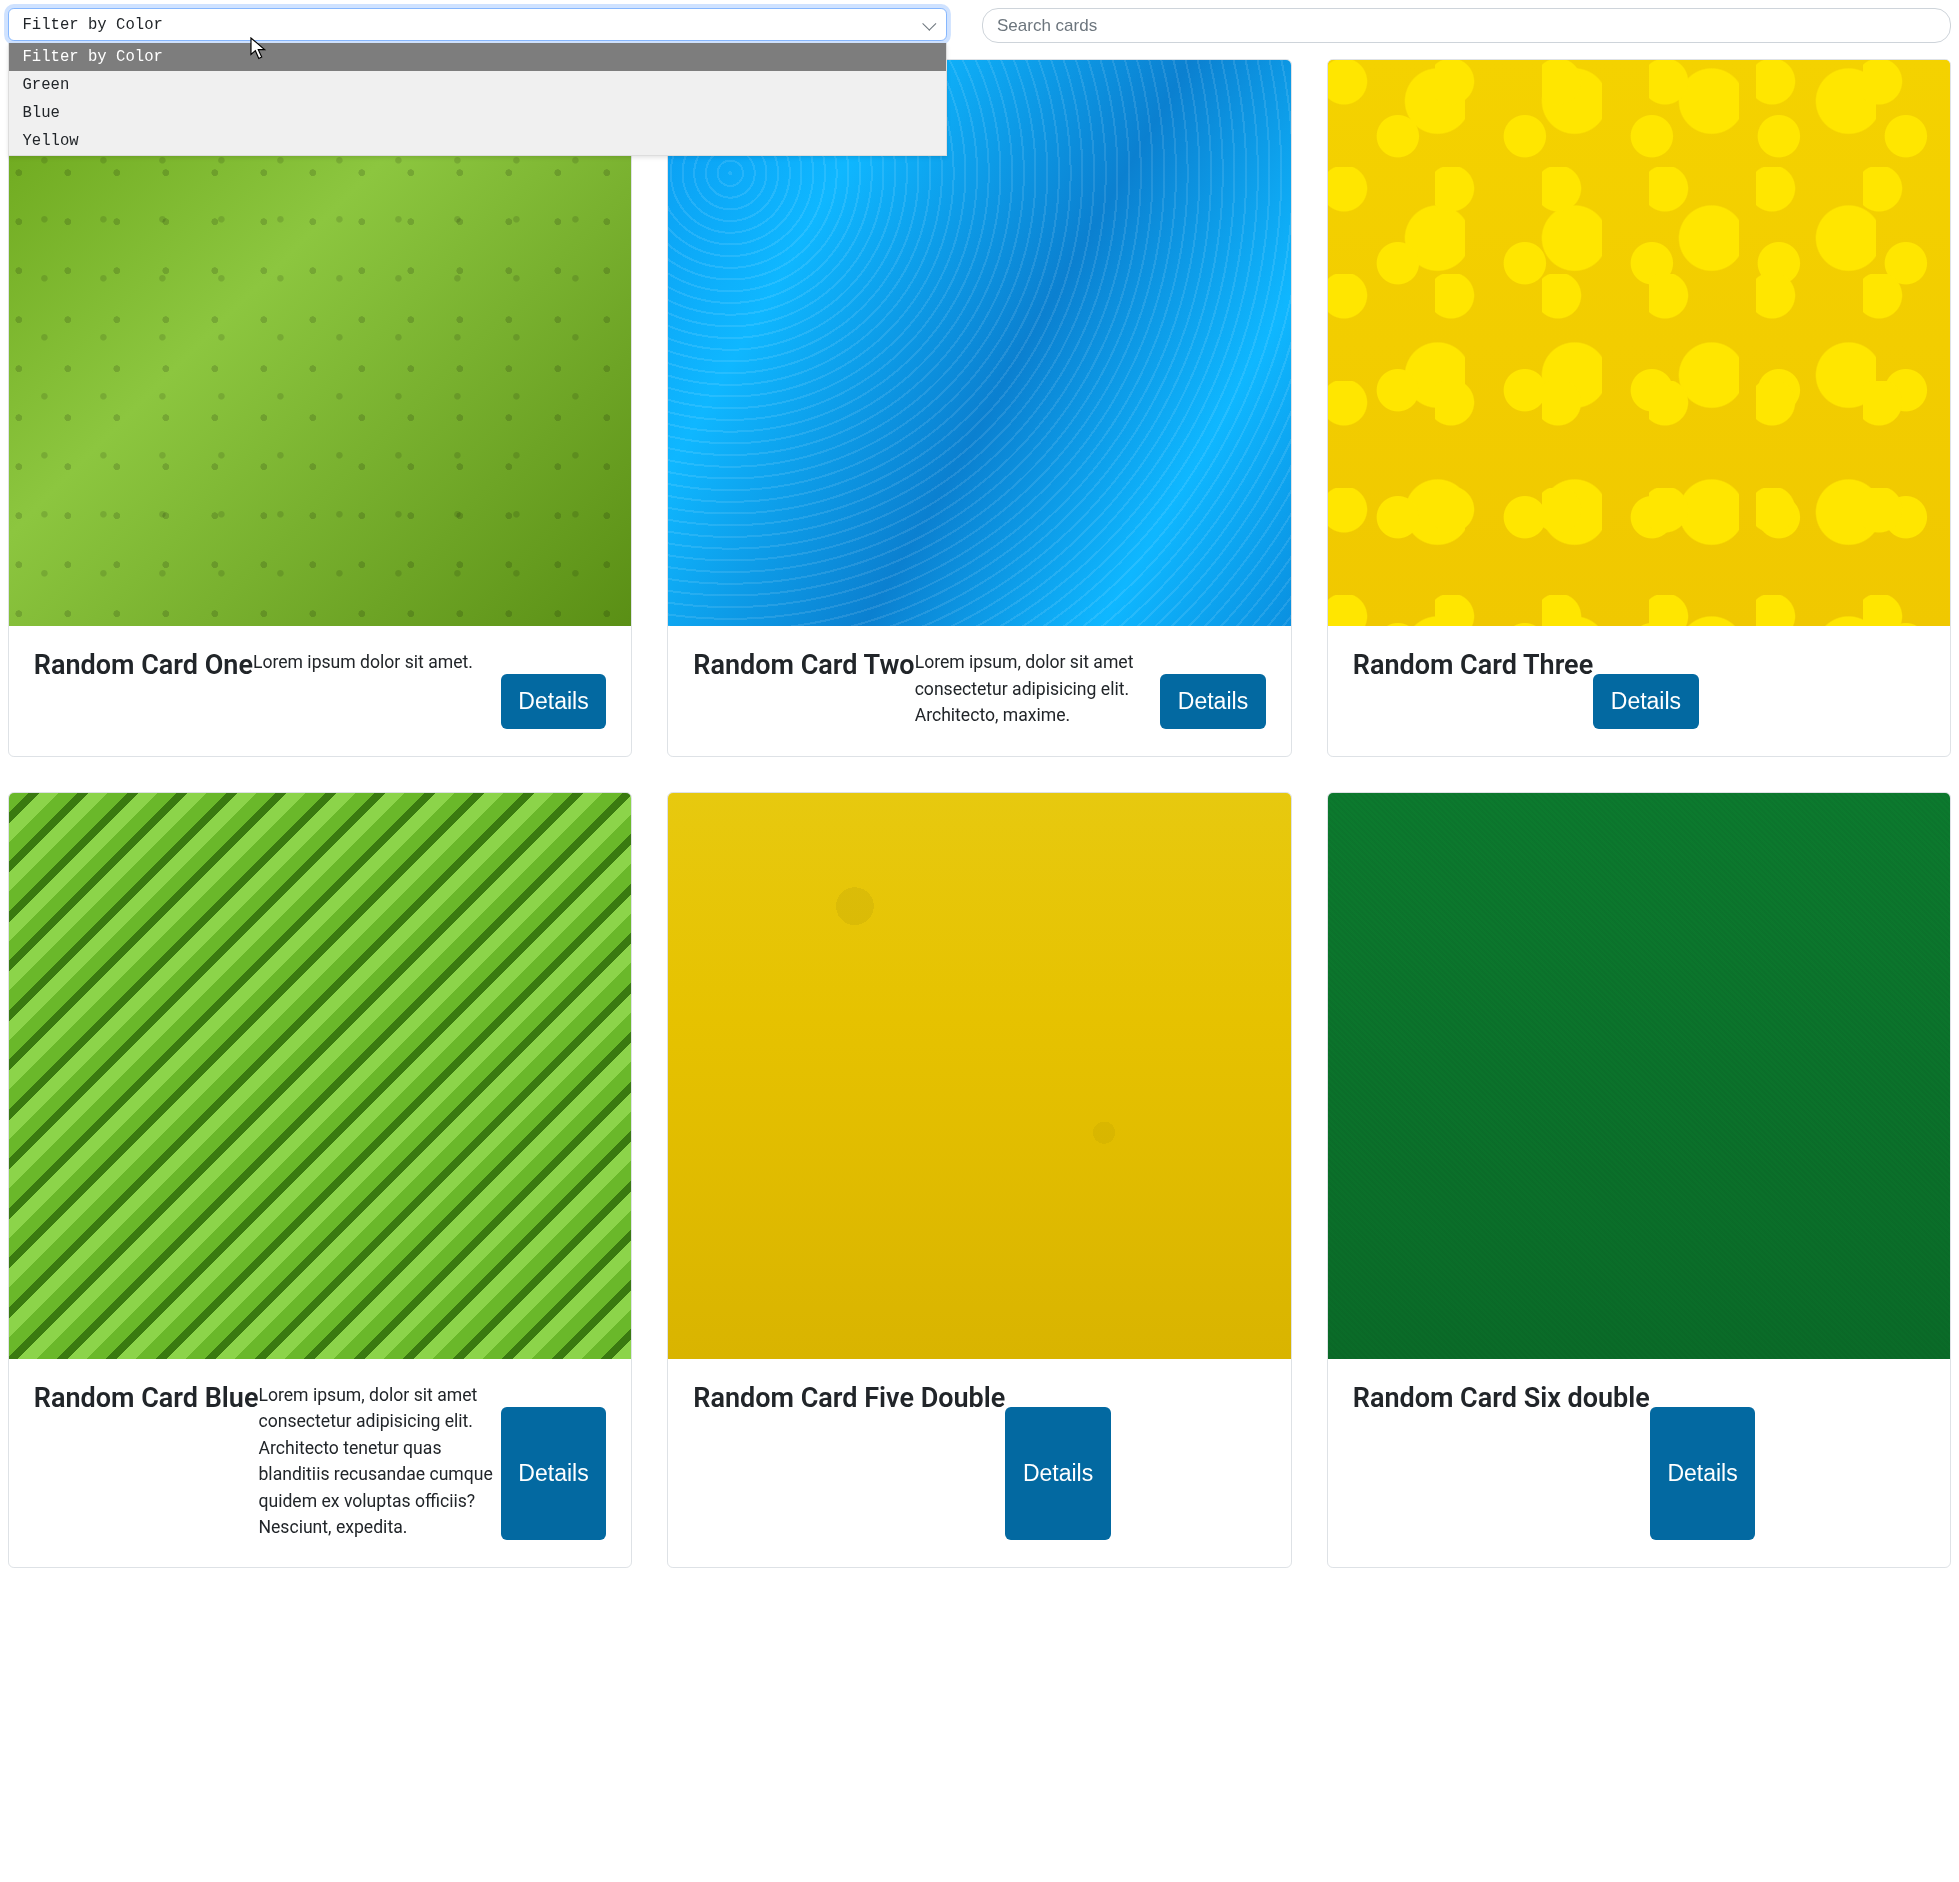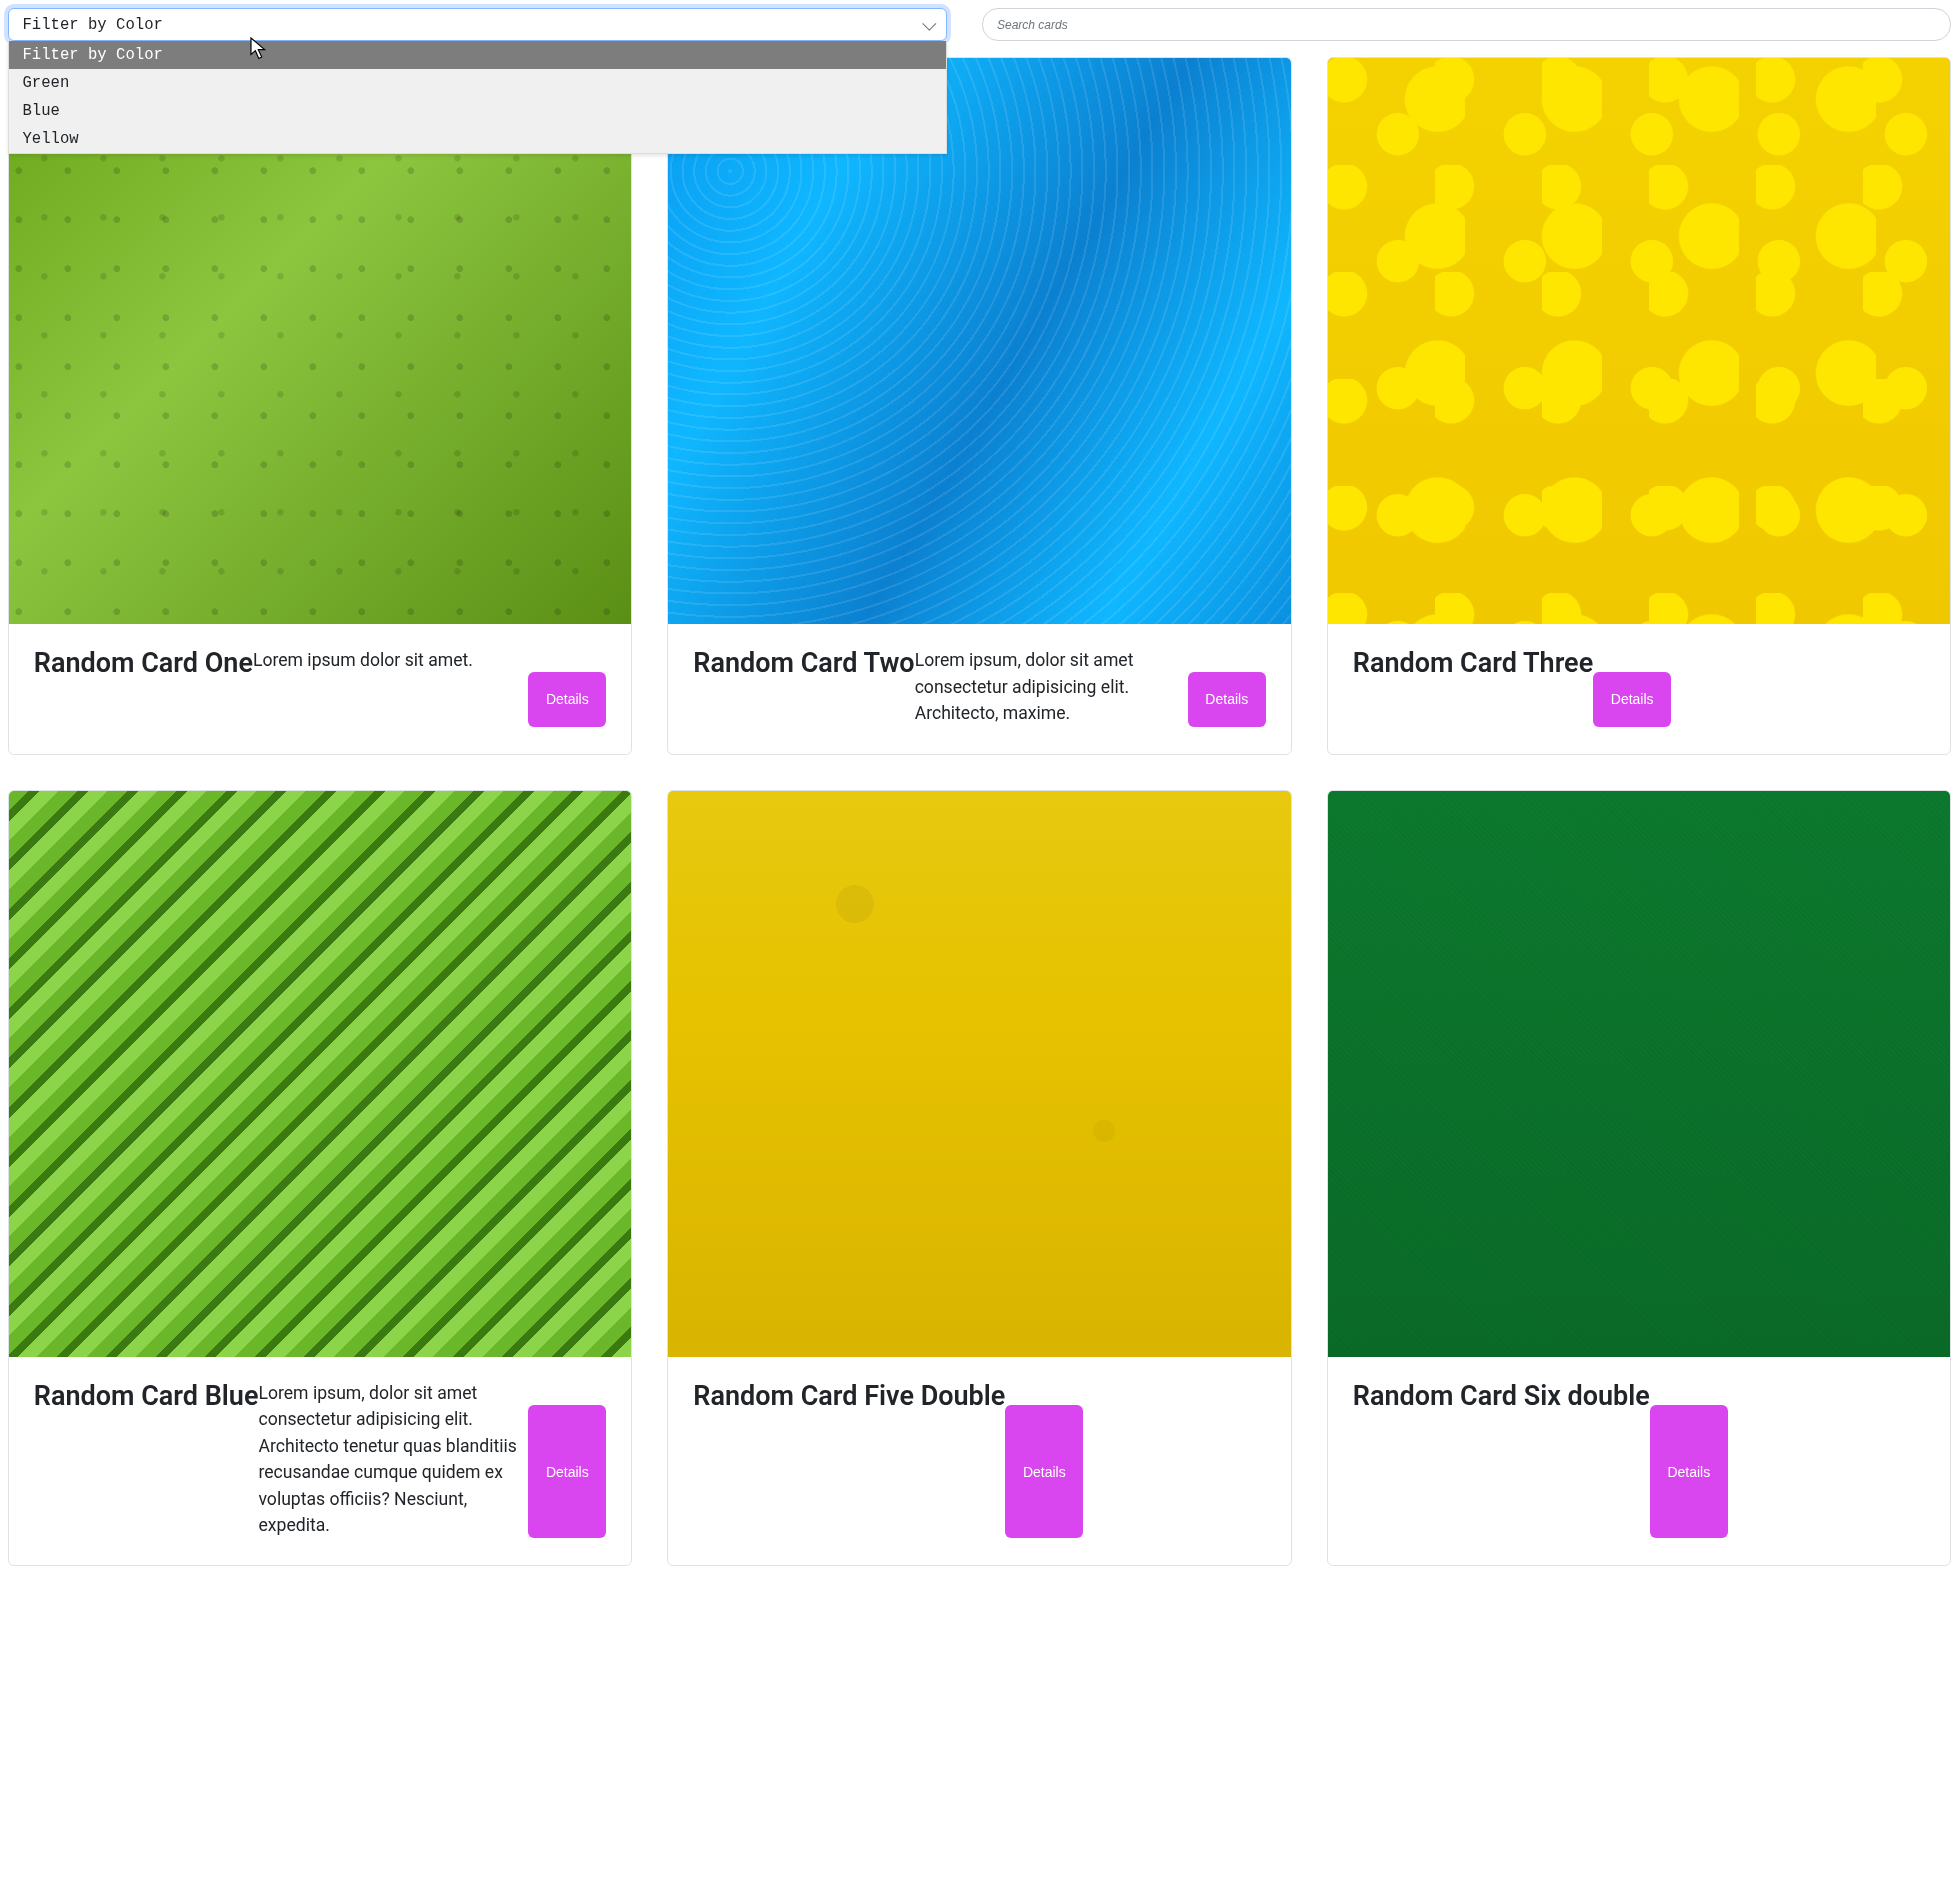--- a/index.html
+++ b/index.html
@@ -60,23 +60,22 @@
     }
     .dropdown-item.selected {
       background: #7d7d7d;
       color: #fff;
     }
     .search-input {
       flex: 1;
       border: 1px solid #ced4da;
       border-radius: 16px;
       padding: 6.8px 13.7px;
-      font-size: 12px;
-      color: #212529;
-      font-style: italic;
+      font-size: 17px;
+      color: #212529;
     }
     .search-input::placeholder { color: #6c757d; }
     .grid {
       display: grid;
       grid-template-columns: repeat(3, 1fr);
       gap: 35px;
     }
     .card {
       border: 1px solid #dee2e6;
       border-radius: 5.9px;
@@ -143,26 +142,26 @@
       line-height: 1.5;
       color: #212529;
       flex: 1;
     }
     .card-footer {
       display: flex;
       justify-content: flex-end;
       margin-top: 25px;
     }
     .details-btn {
-      background: #d946ef;
+      background: #0369a1;
       color: #fff;
       border: none;
       border-radius: 5.9px;
       padding: 9.8px 17.6px;
-      font-size: 14px;
+      font-size: 23px;
       cursor: pointer;
     }
     .cursor {
       position: absolute;
       top: 29px;
       left: 242px;
       z-index: 50;
       pointer-events: none;
     }
   </style>

